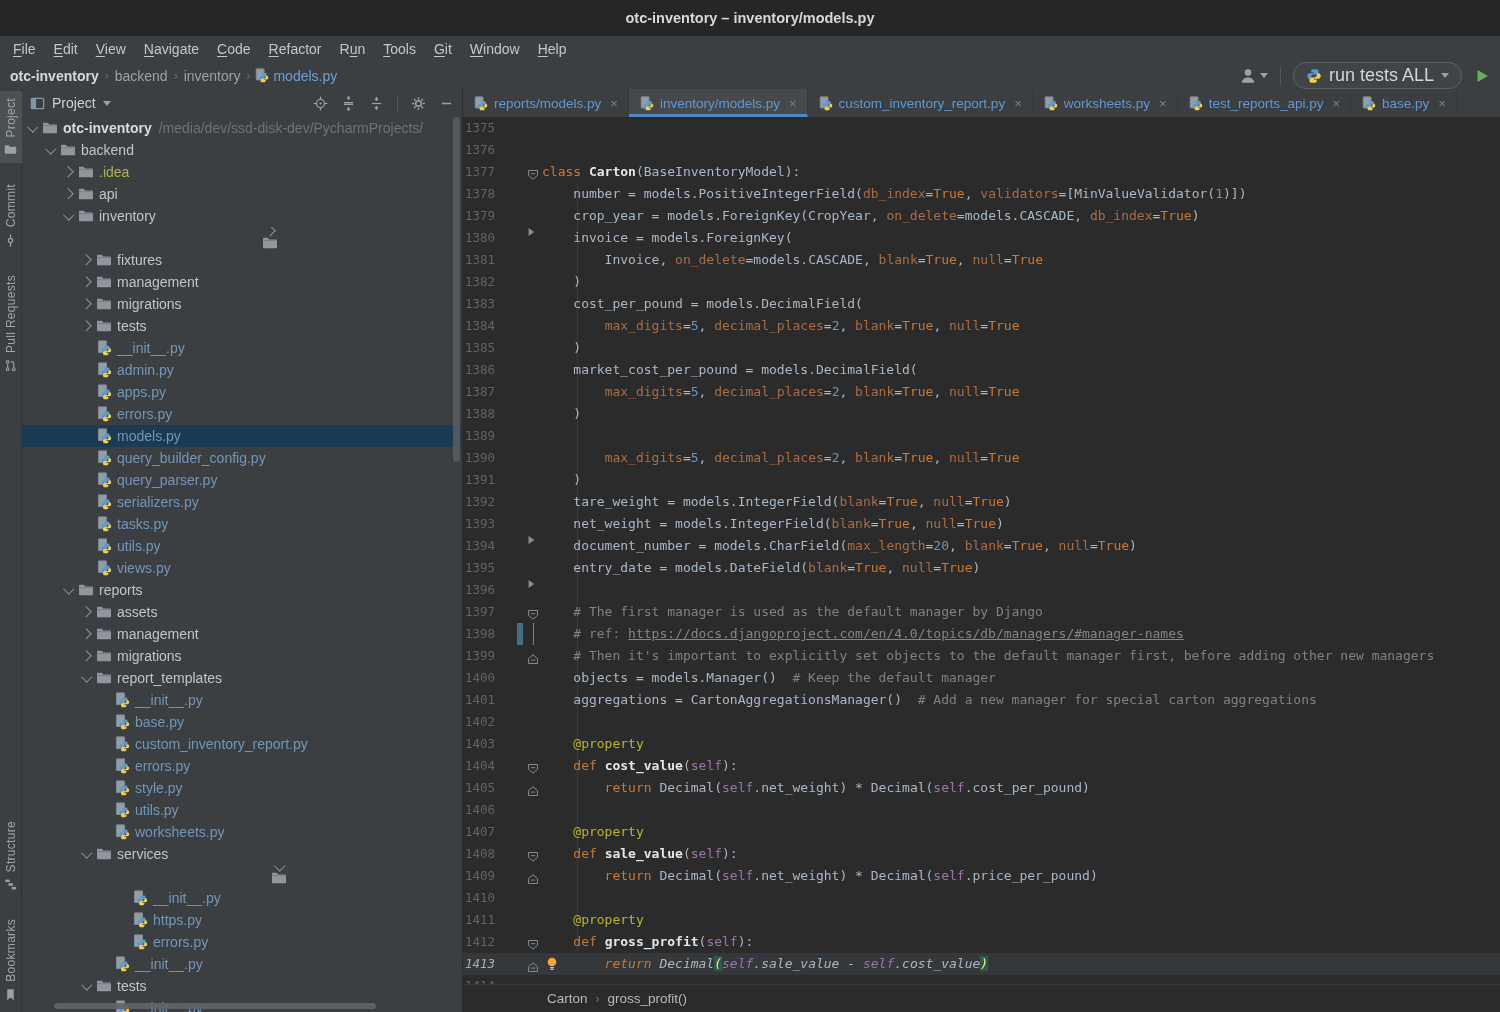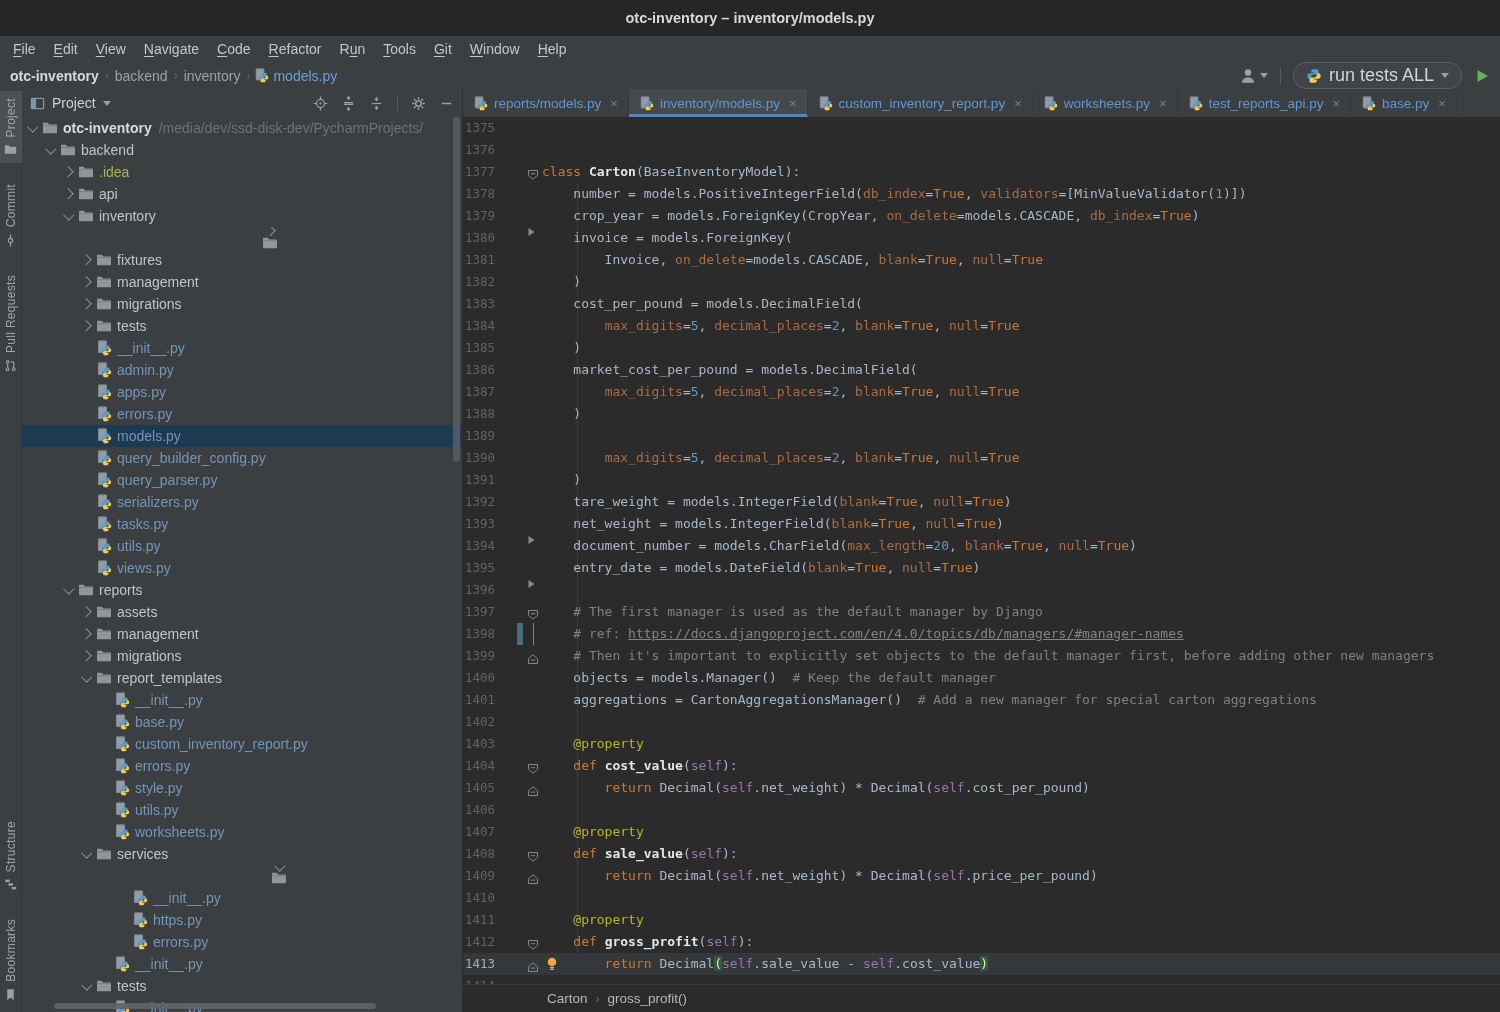--- a/index.html
+++ b/index.html
@@ -56,21 +56,21 @@
   .tabbar{height:28px;background:var(--frame,#3c3f41);display:flex;overflow:hidden;flex:none;}
   .tab{display:flex;align-items:center;gap:6px;padding:3px 10px 0 10px;font-size:13.5px;color:#5f97d3;
        border-right:1px solid #37393c;border-bottom:3px solid transparent;box-sizing:border-box;white-space:nowrap;}
   .tab.active{background:#45494c;border-bottom-color:#4a88c7;}
   .tab-close{color:#7d8286;font-size:13px;margin-left:3px;}
 
   .code-wrap{flex:1;position:relative;overflow:hidden;font-family:"DejaVu Sans Mono",monospace;
              font-size:13px;line-height:22px;}
   .guide{position:absolute;width:1px;background:#3a3d3f;left:114px;top:66px;height:792px;}
   .line{display:flex;height:22px;position:relative;}
-  .line.cur{background:#35383a;}
+  .line.cur{background:#35383a;font-style:italic;}
   .lnum{width:38px;flex:none;text-align:center;color:#606366;font-size:12.5px;padding-right:4px;box-sizing:border-box;}
   .line.cur .lnum{color:#a9acae;}
   .lmark{width:41px;flex:none;position:relative;}
   .lcode{white-space:pre;}
   .pl{color:#a9b7c6;} .kw{color:#cc7832;} .prm{color:#aa6c45;} .num{color:#6897bb;}
   .slf{color:#9876aa;} .deco{color:#bbb529;} .cm{color:#808080;}
   .cml{color:#848484;text-decoration:underline;}
   .cls,.fn{color:#e3e7ea;font-weight:bold;}
   .br{background:#2e5a4c;color:#ffe97a;}
   .m-ft,.m-fb{position:absolute;left:26px;top:5px;width:12px;height:12px;}

